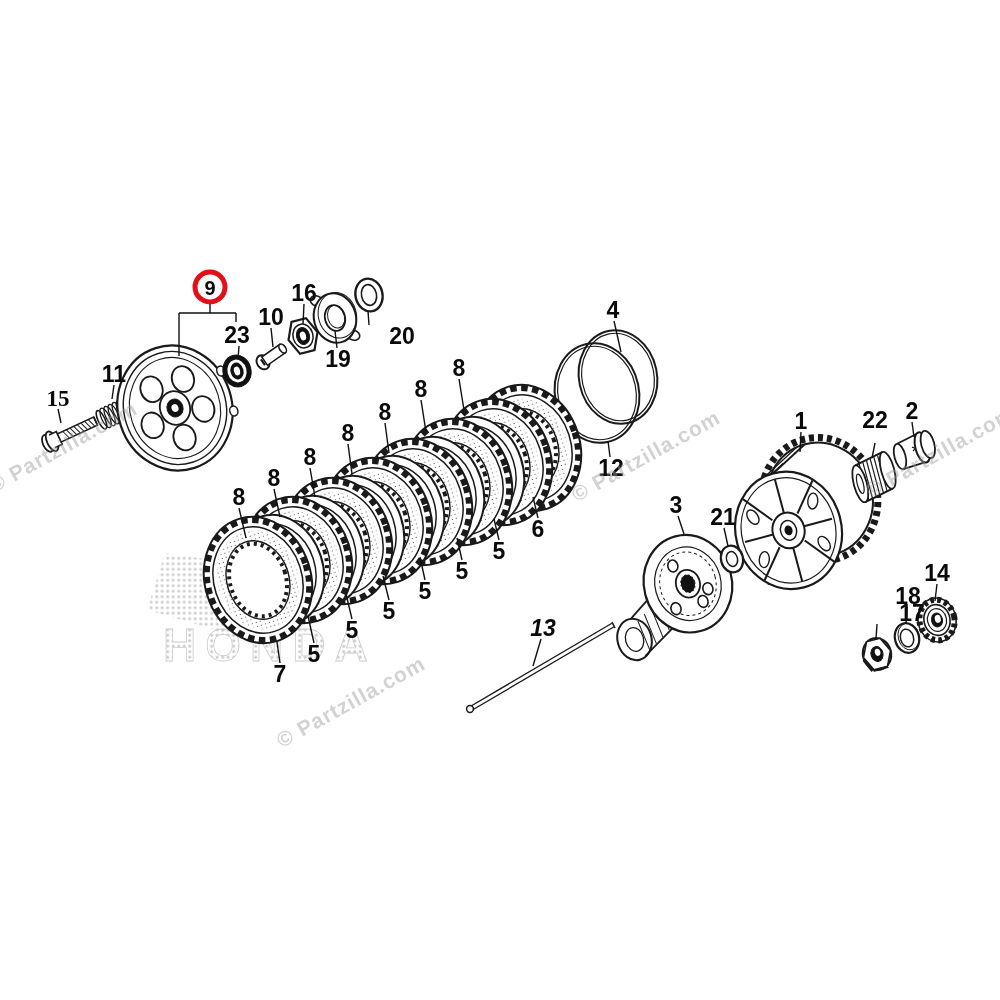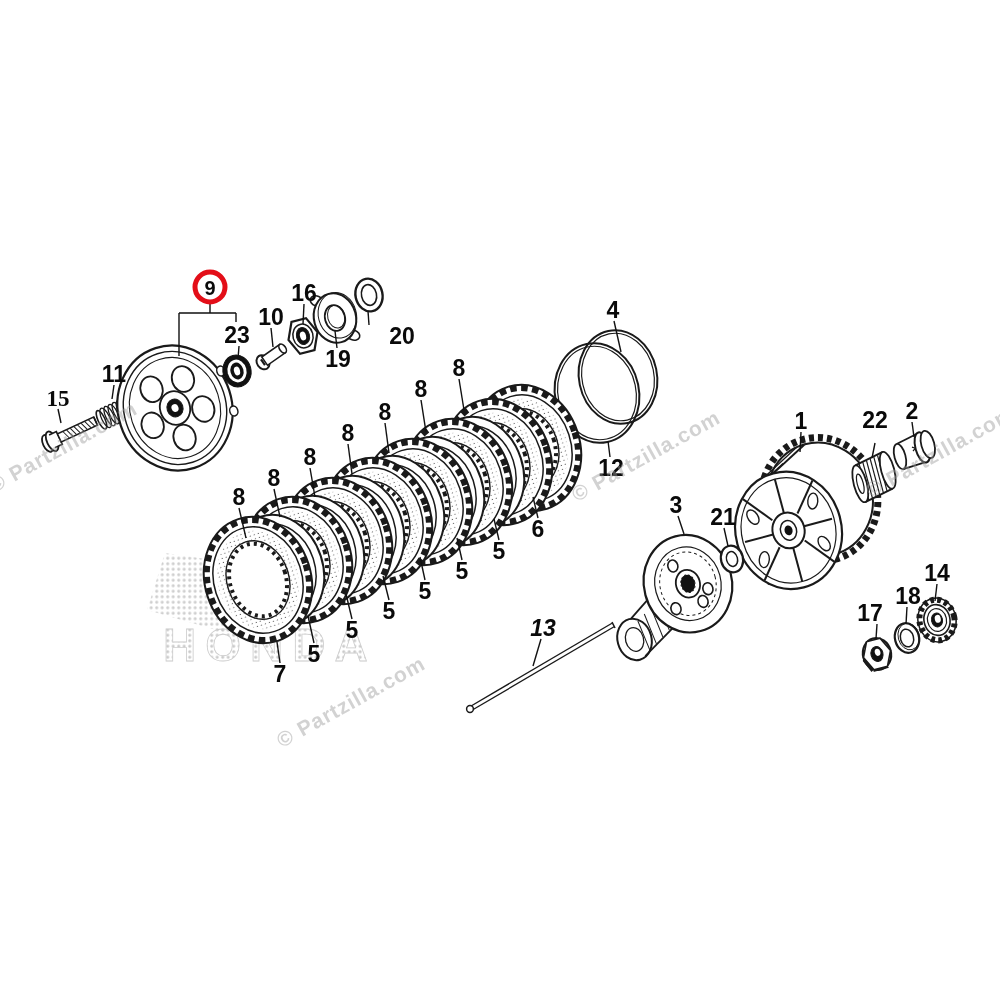--- a/index.html
+++ b/index.html
@@ -344,21 +344,21 @@
       <div class="plabel" style="left: 613px; top: 310px;">4</div>
       <div class="plabel" style="left: 611px; top: 468px;">12</div>
       <div class="plabel" style="left: 801px; top: 421px;">1</div>
       <div class="plabel" style="left: 875px; top: 420px;">22</div>
       <div class="plabel" style="left: 912px; top: 411px;">2</div>
       <div class="plabel" style="left: 676px; top: 505px;">3</div>
       <div class="plabel" style="left: 723px; top: 517px;">21</div>
       <div class="plabel" style="left: 543px; top: 628px; font-style: italic;">13</div>
       <div class="plabel" style="left: 937px; top: 573px;">14</div>
       <div class="plabel" style="left: 908px; top: 596px; text-align: right;">18</div>
-      <div class="plabel" style="left: 870px; top: 613px; text-align: center;">17</div>
+      <div class="plabel" style="left: 912px; top: 613px; text-align: center;">17</div>
     </div>
 
 <div class="wm" style="left:63px;top:447px;">© Partzilla.com</div>
 <div class="wm" style="left:646px;top:456px;">© Partzilla.com</div>
 <div class="wm" style="left:940px;top:452px;">© Partzilla.com</div>
 <div class="wm" style="left:351px;top:702px;">© Partzilla.com</div>
 
 </div>
 
 </body></html>

